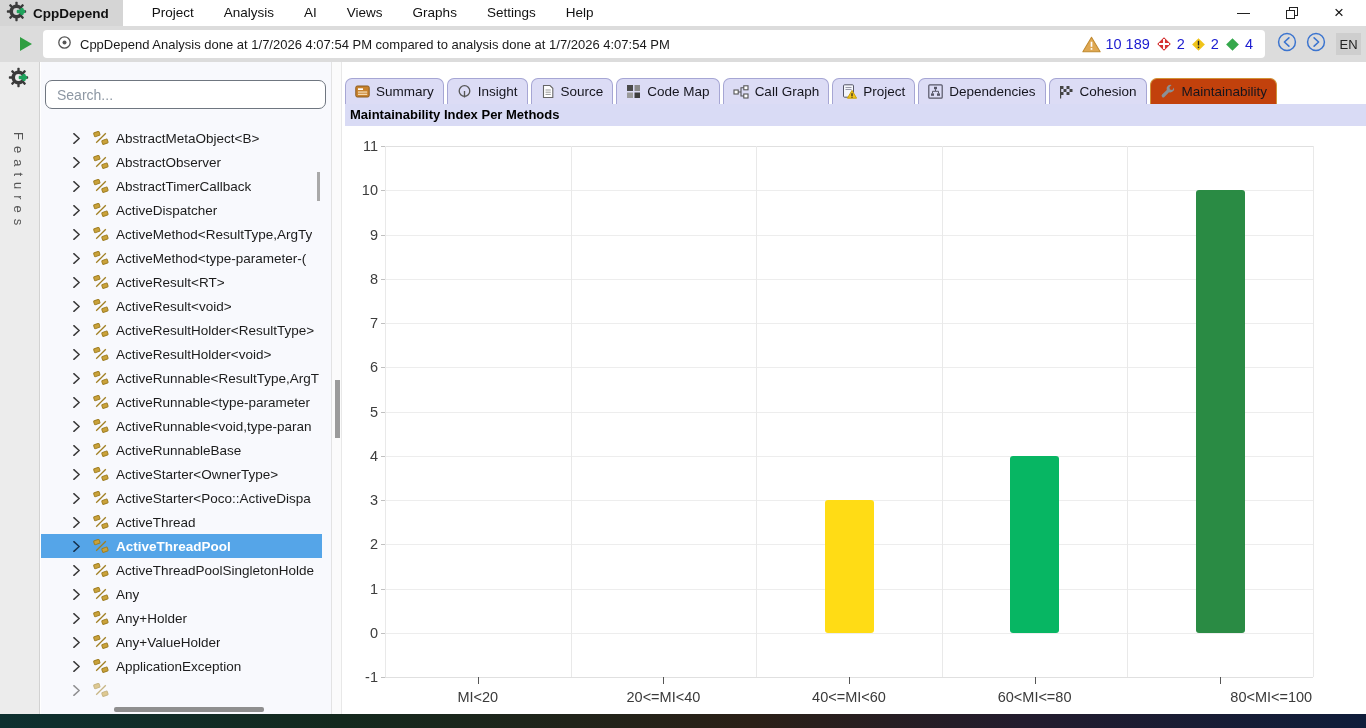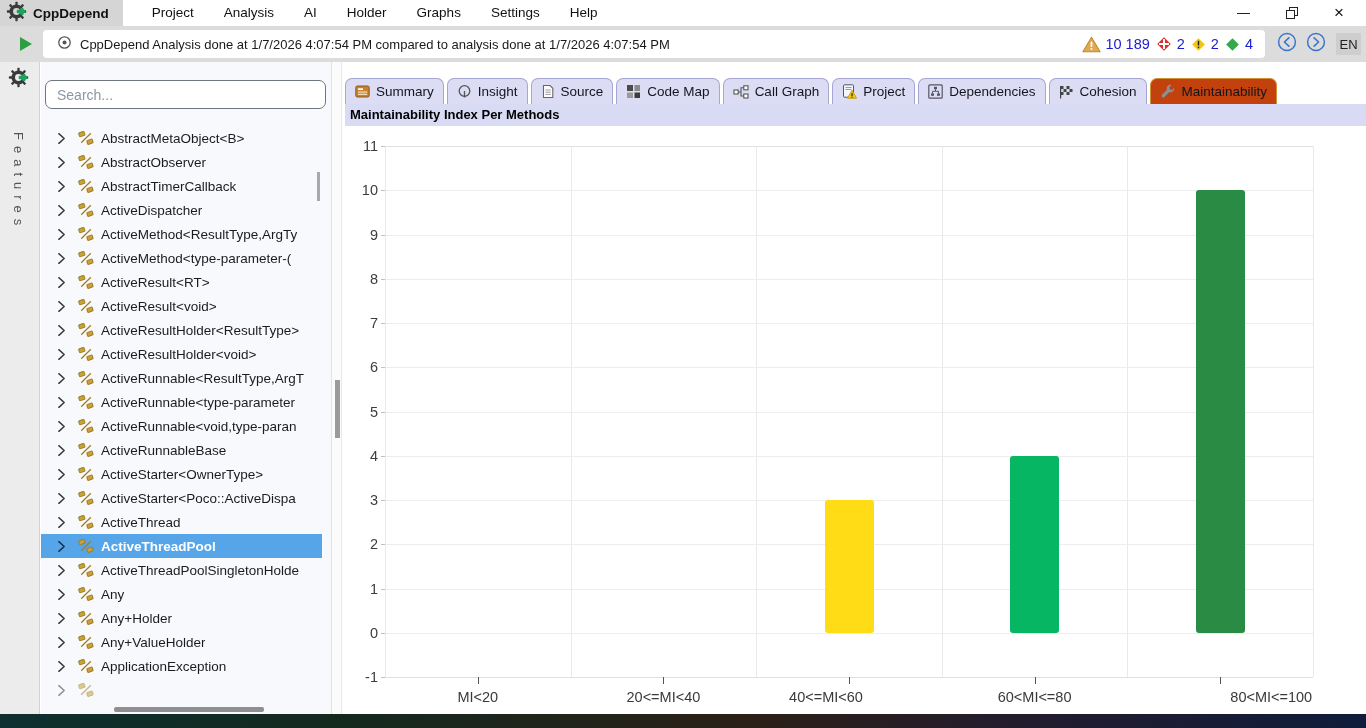--- a/index.html
+++ b/index.html
@@ -33,21 +33,21 @@
   .app { position:absolute; top:62px; left:0; width:1366px; height:652px; background:#fff; }
 
   .feature-strip { position:absolute; left:0; top:0; width:40px; height:652px; background:#ececec; border-right:1px solid #d2d2d2; }
   .strip-gear { position:absolute; left:8px; top:5px; }
   .strip-label { position:absolute; left:11px; top:70px; writing-mode:vertical-rl; font-size:13px; color:#555; letter-spacing:6px; }
 
   .sidebar { position:absolute; left:41px; top:0; width:290px; height:652px; background:#f8f9fd; overflow:hidden; }
   .search-input { position:absolute; left:4px; top:18px; width:281px; height:29px; border:1.6px solid #6f7680; border-radius:7px; background:#fff; font-size:14px; padding:0 11px; color:#333; outline:none; font-family:"Liberation Sans", sans-serif; }
   .search-input::placeholder { color:#8d97a3; }
   .tree { position:absolute; left:0; top:64px; width:290px; }
-  .tree-row { height:24px; display:flex; align-items:center; padding-left:13px; margin-right:9px; font-size:13.5px; color:#1c1c1c; white-space:nowrap; overflow:hidden; cursor:default;text-align:right; }
+  .tree-row { height:24px; display:flex; align-items:center; padding-left:28px; margin-right:9px; font-size:13.5px; color:#1c1c1c; white-space:nowrap; overflow:hidden; cursor:default;text-align:right; }
   .tree-row .chev { width:15px; height:15px; margin-right:9px; flex:none; color:#3a3a3a; display:flex; align-items:center; }
   .tree-row .cls-icon { width:16px; height:16px; margin-right:7px; flex:none; }
   .tree-row .lbl { overflow:hidden; }
   .tree-row.selected { background:#55a5e8; color:#fff; font-weight:bold; }
   .tree-row.selected .chev { color:#16324f; }
   .tree-row.partial { opacity:.55; }
   .tree-thumb { position:absolute; left:276px; top:110px; width:3px; height:29px; background:#a9a9a9; }
   .h-thumb { position:absolute; left:73px; top:645px; width:150px; height:5px; background:#8f8f8f; border-radius:2px; }
 
   .vscroll { position:absolute; left:331px; top:0; width:11px; height:652px; background:#fbfbfb; border-left:1px solid #e3e3e3; border-right:1px solid #e8e8e8; }
@@ -92,21 +92,21 @@
           <circle cx="10" cy="10" r="5" fill="none" stroke="#3a3a3a" stroke-width="3.4"></circle>
           <rect x="10.2" y="8.4" width="8" height="3.2" rx="1" fill="#1fa35c"></rect>
           <rect x="13.6" y="6.6" width="3.2" height="6.8" rx="1" fill="#1fa35c"></rect>
         </svg></span>
     <span class="app-title">CppDepend</span>
   </div>
   <div class="menus" id="menus">
       <div class="menu-item">Project</div>
       <div class="menu-item">Analysis</div>
       <div class="menu-item">AI</div>
-      <div class="menu-item">Holder</div>
+      <div class="menu-item">Views</div>
       <div class="menu-item">Graphs</div>
       <div class="menu-item">Settings</div>
       <div class="menu-item">Help</div>
     </div>
   <div class="win-controls">
     <div class="wc-min"></div>
     <div class="wc-restore">
         <div class="r1"></div>
         <div class="r2"></div>
       </div>
@@ -718,21 +718,21 @@
         <div class="gridline-v" style="top: 20px; height: 531px; left: 228.6px;"></div>
         <div class="gridline-v" style="top: 20px; height: 531px; left: 414.2px;"></div>
         <div class="gridline-v" style="top: 20px; height: 531px; left: 599.8px;"></div>
         <div class="gridline-v" style="top: 20px; height: 531px; left: 785.4px;"></div>
         <div class="gridline-v" style="top: 20px; height: 531px; left: 971px;"></div>
         <div class="x-tick" style="left: 135.8px; top: 551px;"></div>
         <div class="x-tick-label" style="left: 43.8px; top: 563px;">MI&lt;20</div>
         <div class="x-tick" style="left: 321.4px; top: 551px;"></div>
         <div class="x-tick-label" style="left: 229.4px; top: 563px;">20&lt;=MI&lt;40</div>
         <div class="x-tick" style="left: 507px; top: 551px;"></div>
-        <div class="x-tick-label" style="left: 392px; top: 563px;">40&lt;=MI&lt;60</div>
+        <div class="x-tick-label" style="left: 415px; top: 563px;">40&lt;=MI&lt;60</div>
         <div class="bar" style="left: 482.5px; width: 49px; top: 374px; height: 132.75px; background: rgb(255, 220, 21);"></div>
         <div class="x-tick" style="left: 692.6px; top: 551px;"></div>
         <div class="x-tick-label" style="left: 600.6px; top: 563px;">60&lt;MI&lt;=80</div>
         <div class="bar" style="left: 668.1px; width: 49px; top: 329.75px; height: 177px; background: rgb(7, 182, 99);"></div>
         <div class="x-tick" style="left: 878.2px; top: 551px;"></div>
         <div class="x-tick-label" style="left: 786.2px; top: 563px; text-align: right;">80&lt;MI&lt;=100</div>
         <div class="bar" style="left: 853.7px; width: 49px; top: 64.25px; height: 442.5px; background: rgb(42, 139, 68);"></div>
       </div>
   </div>
 

